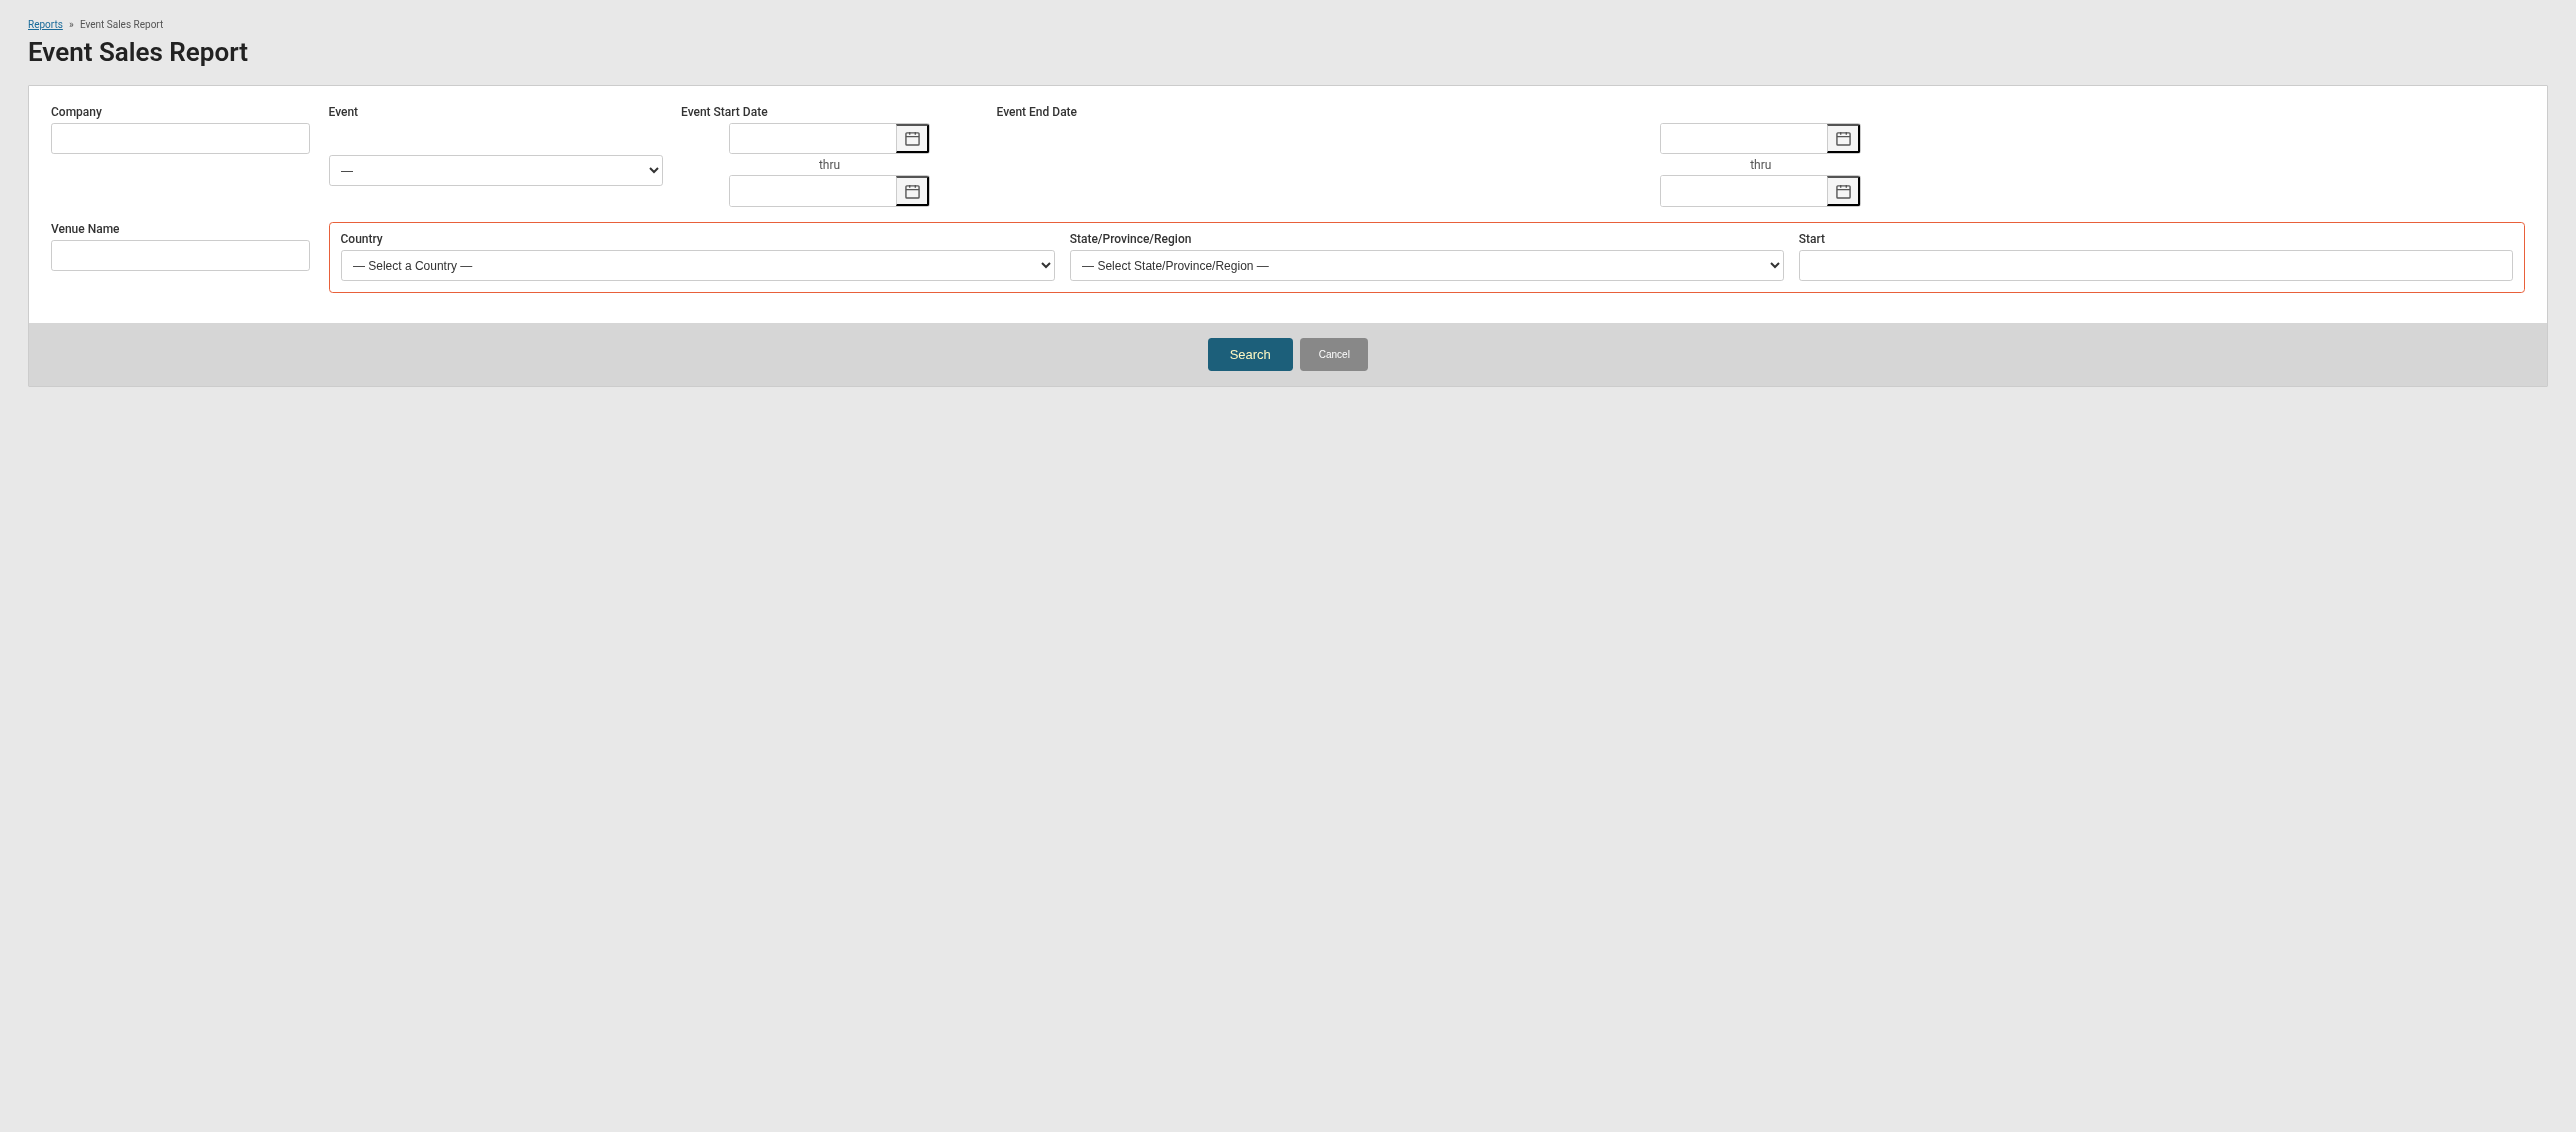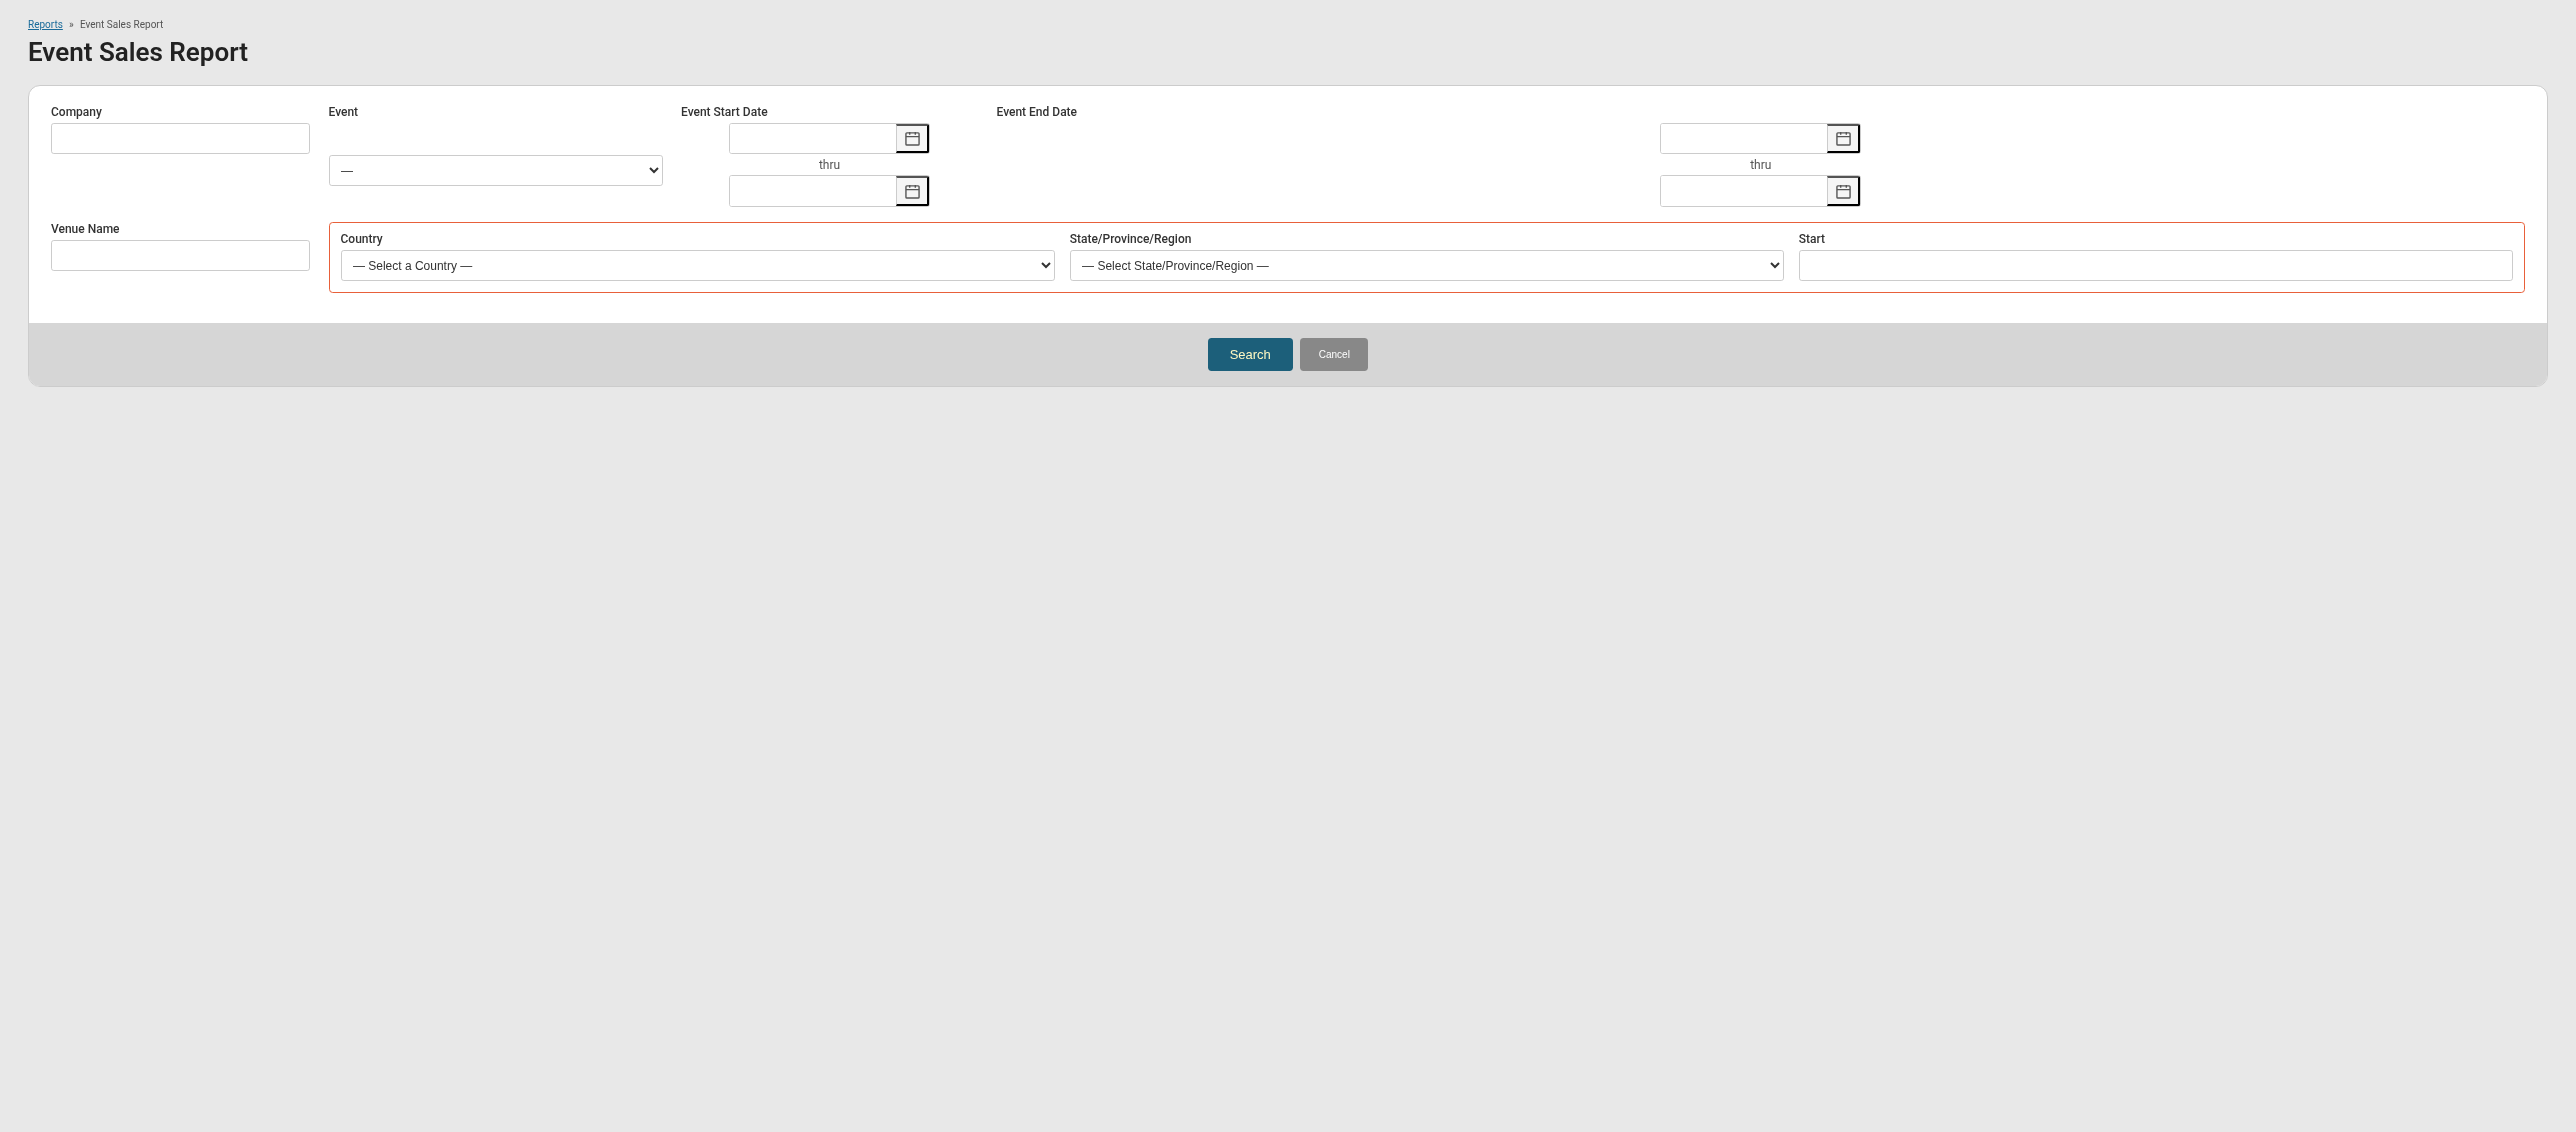--- a/index.html
+++ b/index.html
@@ -39,21 +39,21 @@
     .page-title {
       font-size: 26px;
       font-weight: 600;
       color: #222;
       margin-bottom: 18.5px;
     }
 
     .form-card {
       background: #fff;
       border: 0.9px solid #ccc;
-      border-radius: 12px;
+      border-radius: 1px;
       overflow: hidden;
     }
 
     .form-body {
       padding: 18.5px 22px 15px 22px;
     }
 
     .form-row {
       display: flex;
       gap: 18.5px;

